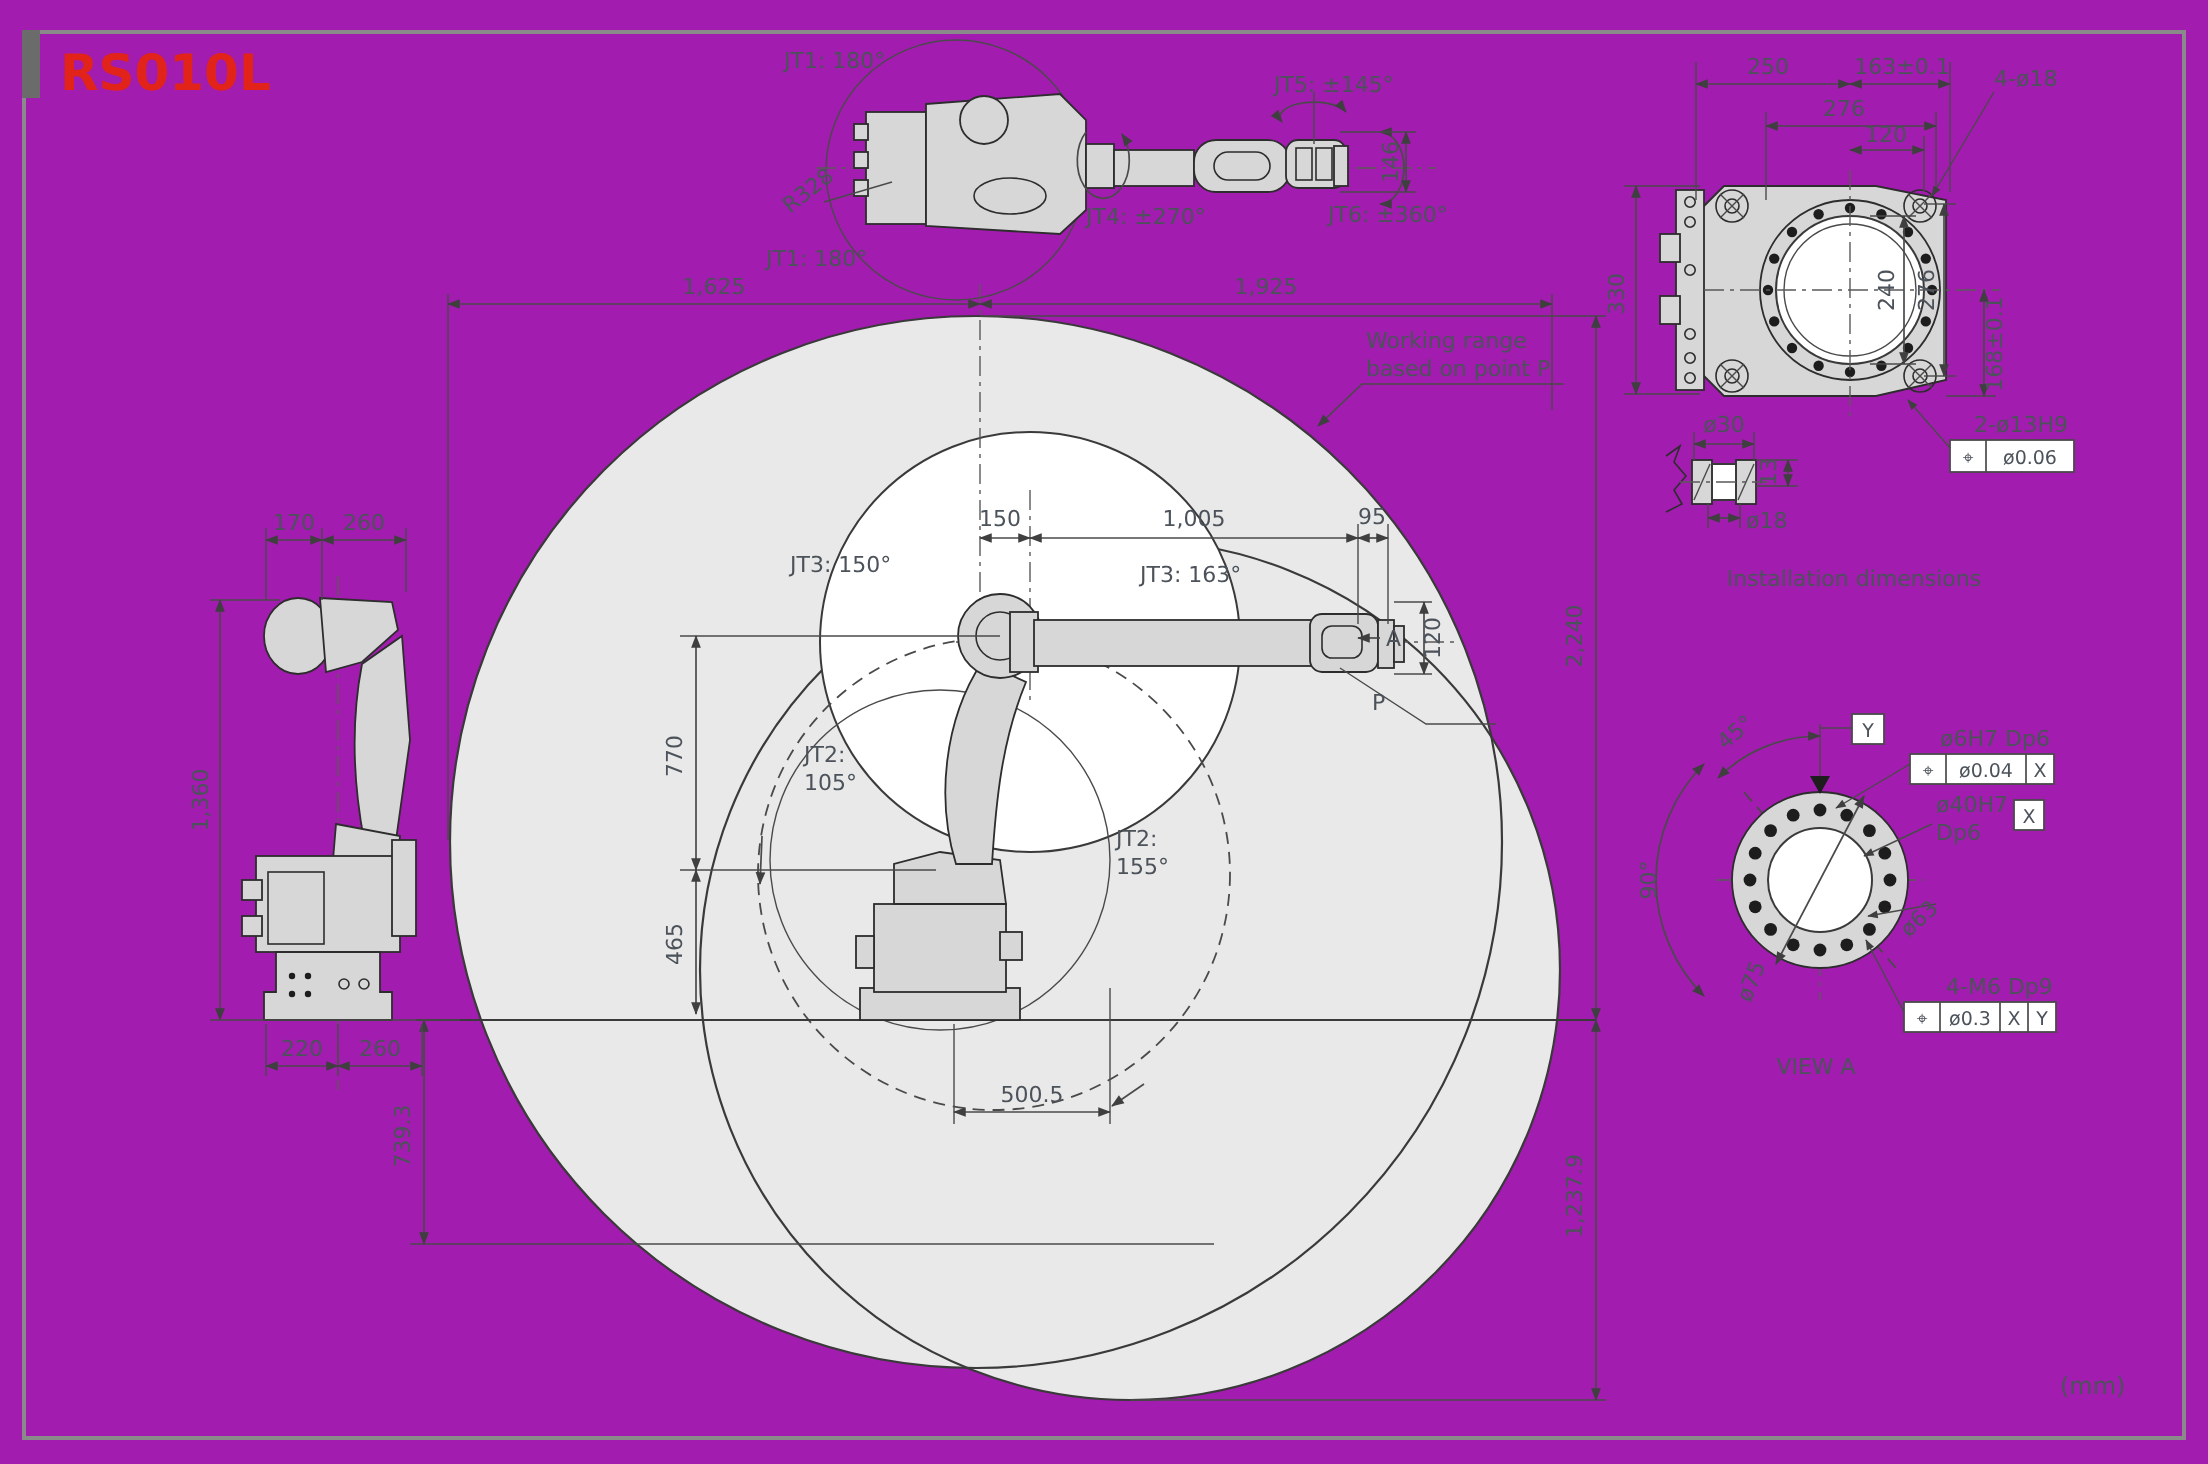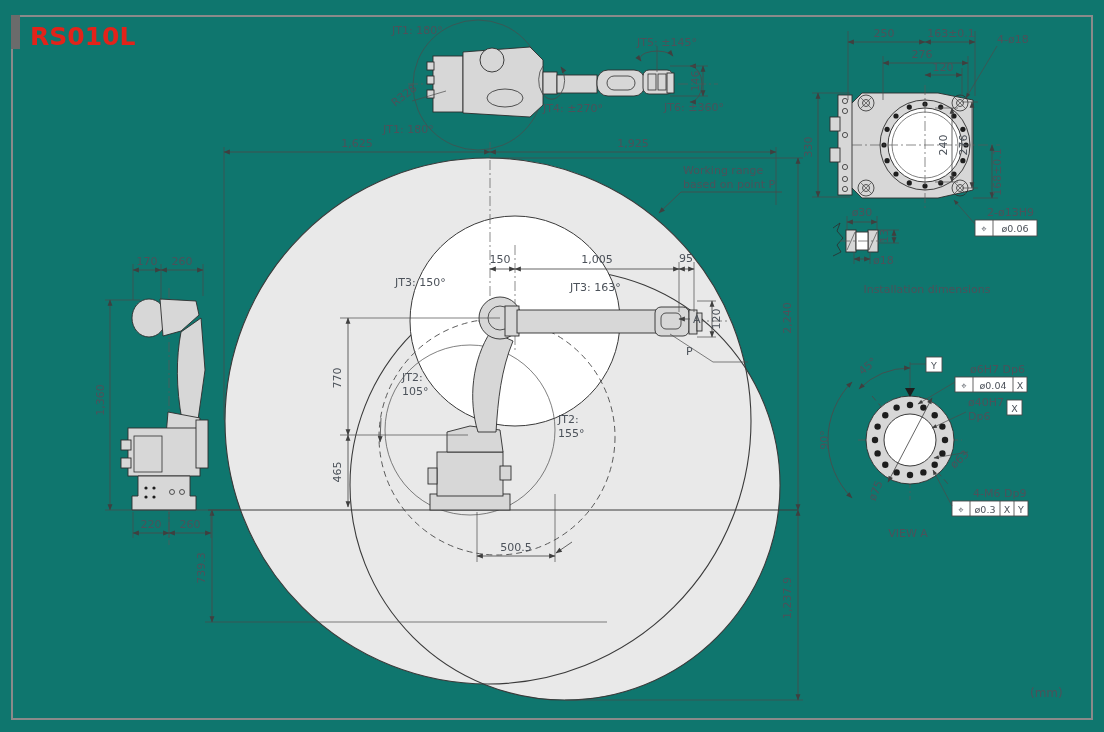--- a/index.html
+++ b/index.html
@@ -1,16 +1,16 @@
 <!DOCTYPE html>
 <html><head>
 <meta charset="utf-8">
 <style>
   html,body{margin:0;padding:0;background:#ffffff;}
-  #stage{position:relative;width:1104px;height:732px;background:#0f766e;overflow:hidden;}
+  #stage{position:relative;width:1104px;height:732px;background:#a21caf;overflow:hidden;}
   svg{position:absolute;left:0;top:0;}
   text{font-family:"DejaVu Sans",sans-serif;fill:#4c525a;}
   .t11{font-size:11px;}
   .t10{font-size:9.5px;}
   .t12{font-size:12px;}
   .mid{text-anchor:middle;}
   .title{font-size:25px;font-weight:bold;fill:#e2231a;}
   .ln{stroke:#3a3a3a;fill:none;stroke-width:1;}
   .thin{stroke:#4a4a4a;stroke-width:0.7;fill:none;}
   .dim{stroke:#4a4a4a;stroke-width:0.85;fill:none;}

